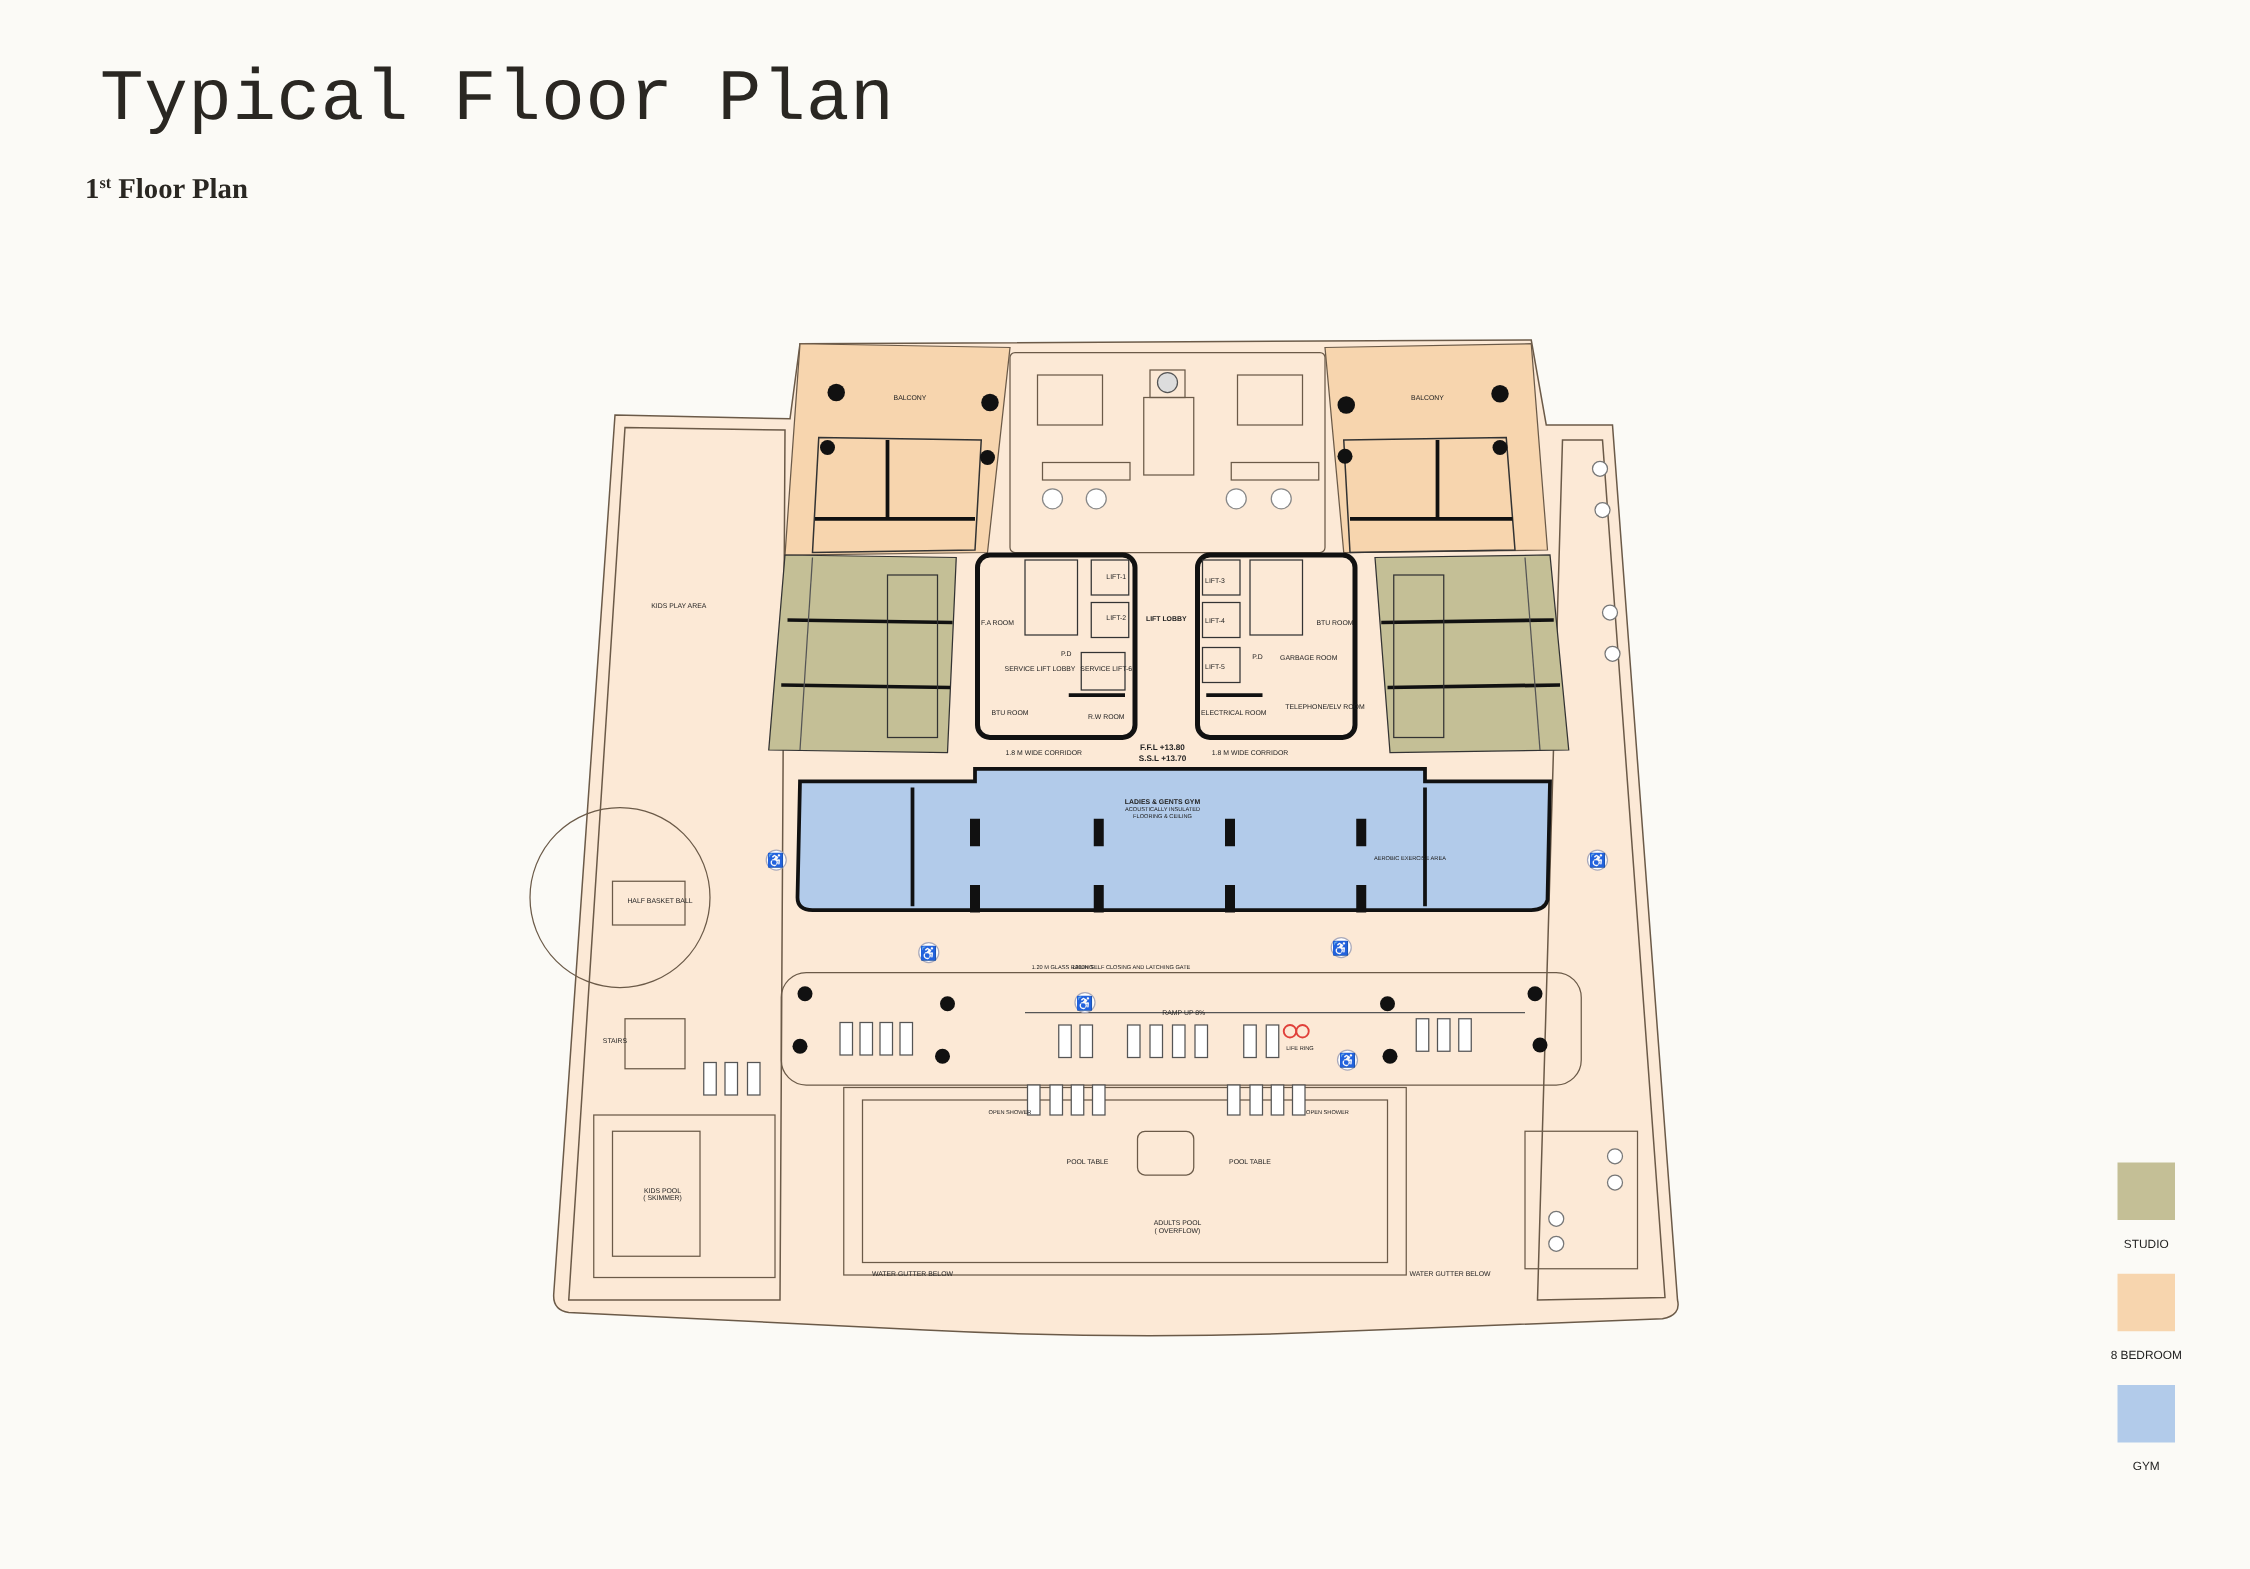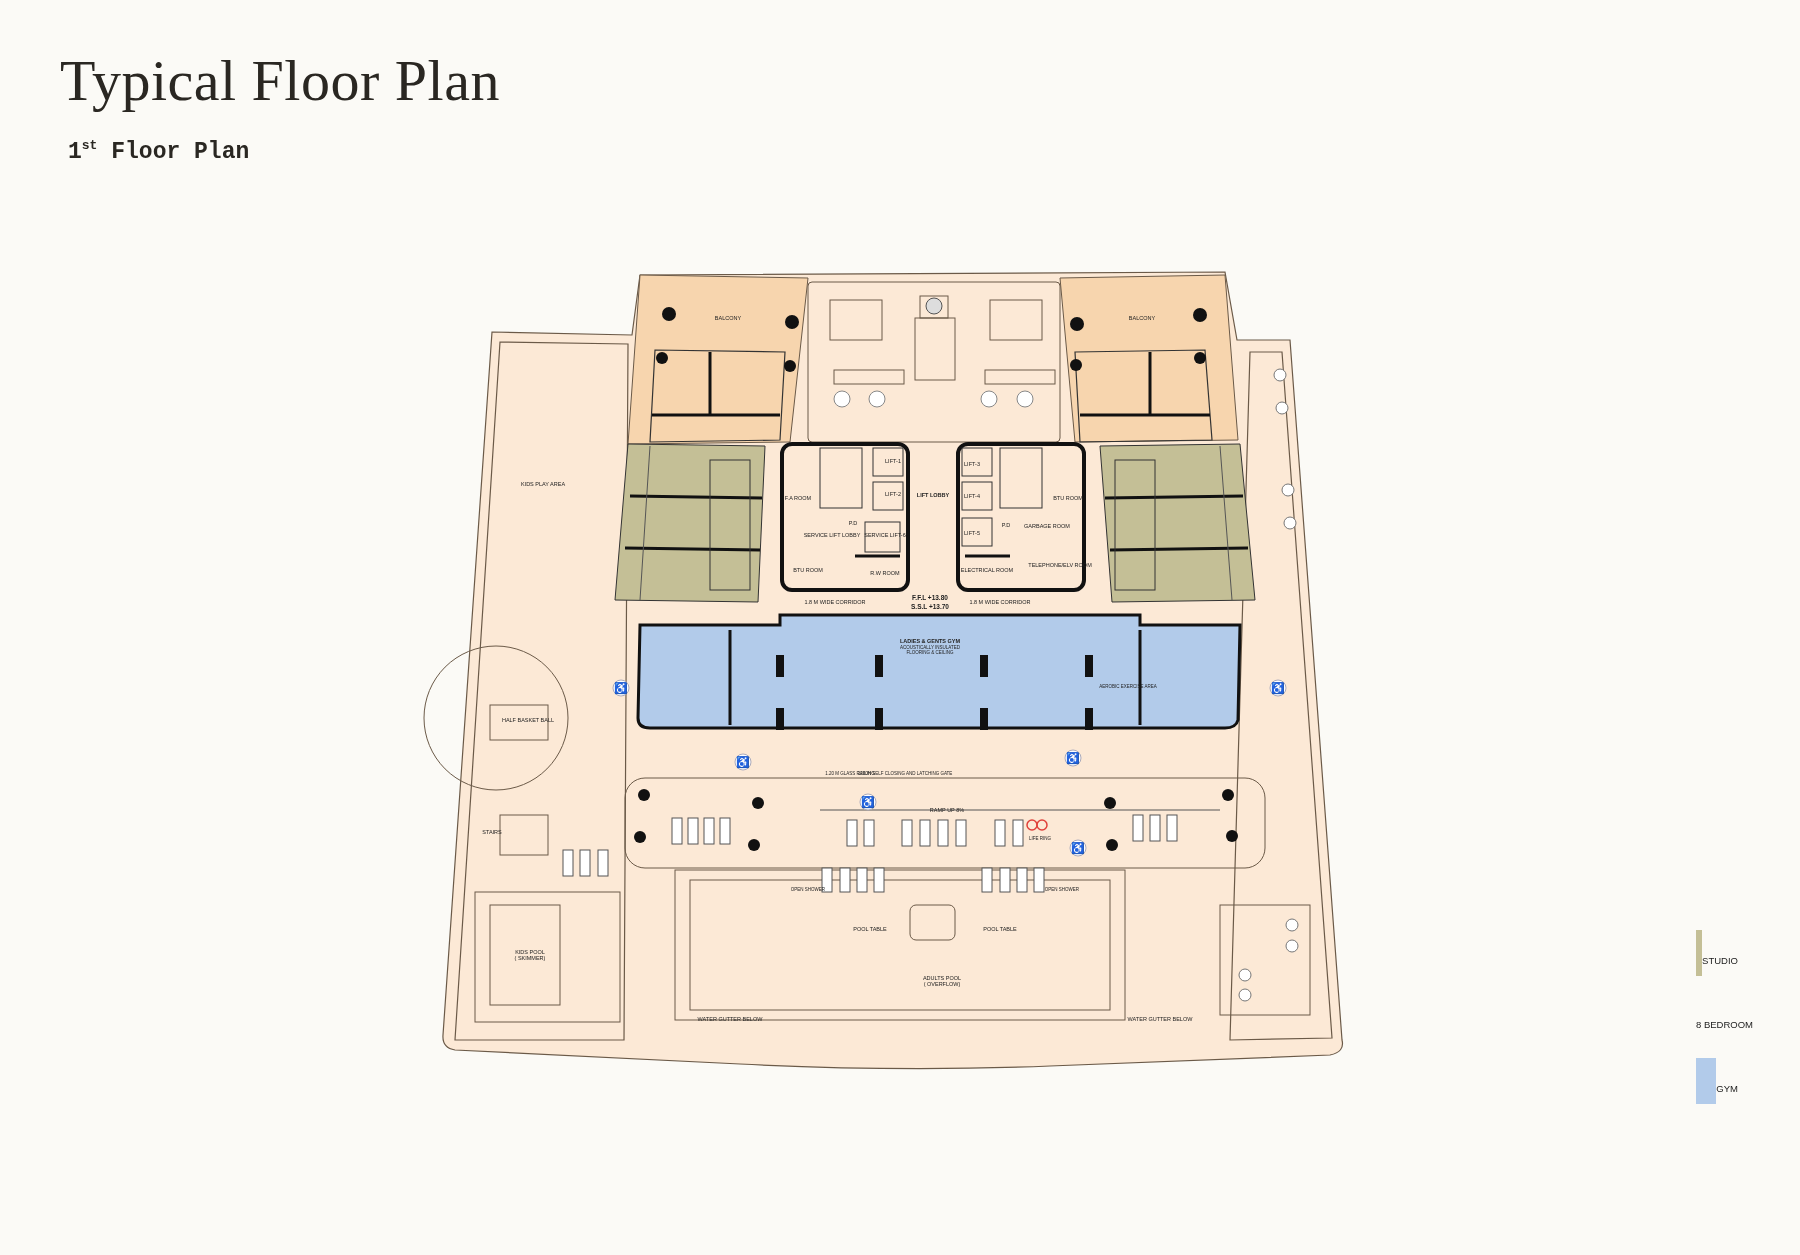--- a/index.html
+++ b/index.html
@@ -1,22 +1,22 @@
 <!DOCTYPE html>
 <html><head>
 <meta charset="utf-8">
 <style>
   html, body { margin:0; padding:0; }
   body { width:1800px; height:1255px; background:#FBFAF6; position:relative; overflow:hidden; font-family:"Liberation Sans", sans-serif; color:#222; }
-  .title { position:absolute; left:60px; top:52px; font-family:Liberation Serif, serif; font-size:58px; font-weight:normal; letter-spacing:0.5px; color:#2a2722; line-height:1; }
-  .subtitle { position:absolute; left:68px; top:138px; font-family:Liberation Mono, monospace; font-size:23px; font-weight:bold; color:#2a2722; }
+  .title { position:absolute; left:80px; top:52px; font-family:Liberation Mono, monospace; font-size:58px; font-weight:normal; letter-spacing:0.5px; color:#2a2722; line-height:1; }
+  .subtitle { position:absolute; left:68px; top:138px; font-family:Liberation Serif, serif; font-size:23px; font-weight:bold; color:#2a2722; }
   .subtitle sup { font-size:13px; }
   .plan { position:absolute; left:0; top:0; width:1800px; height:1255px; }
   .legend { position:absolute; left:1668px; top:930px; width:70px; }
-  .legend-item { display:flex; align-items:center; margin-bottom:18px;margin-left:28px; }
+  .legend-item { display:flex; flex-direction:column; align-items:center; margin-bottom:18px;margin-left:28px; }
   .swatch { width:46px; height:46px; }
   .legend-label { font-size:9.5px; margin-top:14px; color:#222; white-space:nowrap; }
   svg text { font-family:"Liberation Sans", sans-serif; }
 </style>
 </head>
 <body>
 
 <div class="title">Typical Floor Plan</div>
 <div class="subtitle"><span>1</span><sup>st</sup><span> Floor Plan</span></div>
 

